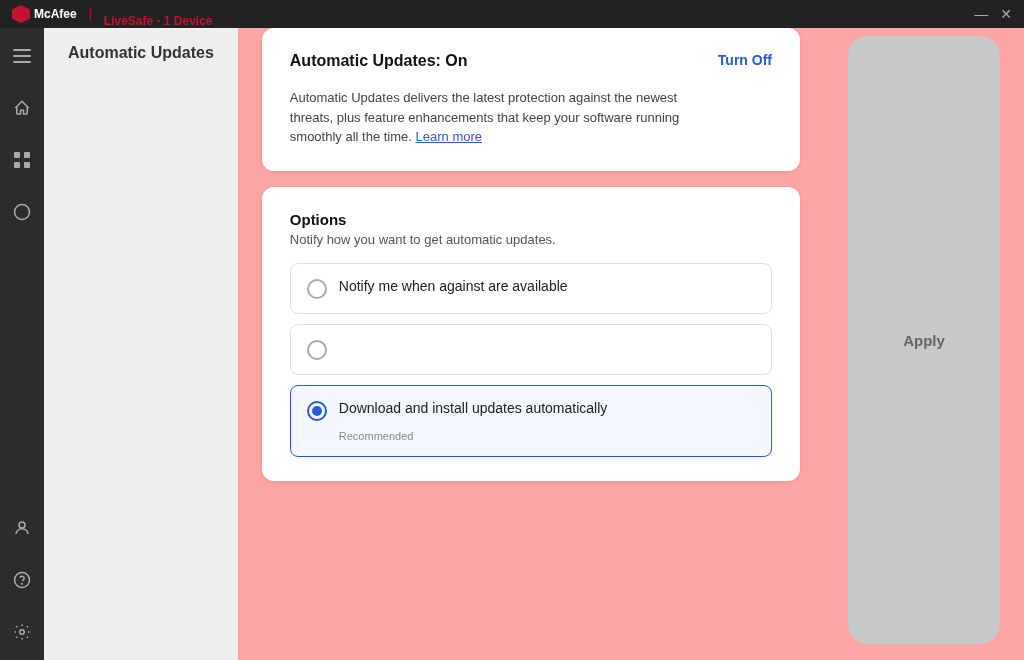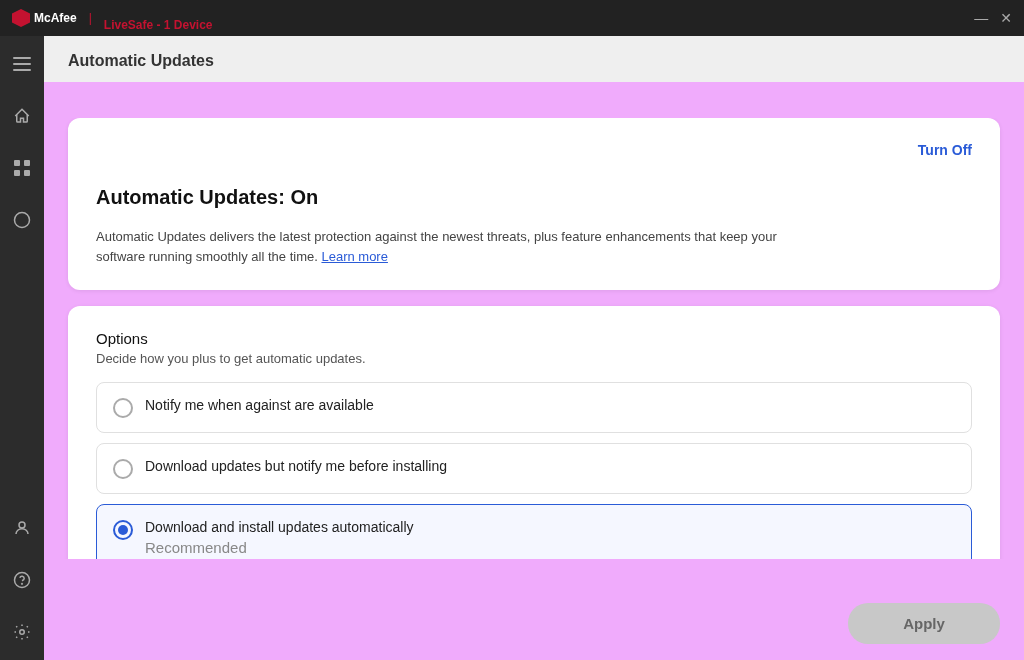--- a/index.html
+++ b/index.html
@@ -9,21 +9,21 @@
       width: 1024px;
       height: 660px;
       overflow: hidden;
       display: flex;
       flex-direction: column;
     }
 
     
     .title-bar {
       background: #222;
-      height: 36px;
+      height: 28px;
       display: flex;
       align-items: center;
       justify-content: space-between;
       padding: 0 12px;
       flex-shrink: 0;
     }
     .title-bar-left {
       display: flex;
       align-items: center;
       gap: 8px;
@@ -101,25 +101,24 @@
       margin-top: auto;
       display: flex;
       flex-direction: column;
       gap: 20px;
       align-items: center;
     }
 
     
     .content-area {
       flex: 1;
-      background: #f0abfc;
-      display: flex;
-      flex-direction: column;
+      background: #fca5a5;
+      display: flex;
+      flex-direction: row;
       overflow: hidden;
-      gap: 36px;
     }
 
     
     .page-header {
       padding: 16px 24px 12px 24px;
       background: #efefef;
     }
     .page-title {
       font-size: 16px;
       font-weight: 600;
@@ -145,25 +144,24 @@
     }
 
     
     .status-card {
       display: flex;
       justify-content: space-between;
       align-items: flex-start;
     }
     .status-card-left {}
     .status-heading {
-      font-size: 20px;
+      font-size: 16px;
       font-weight: 800;
       color: #111;
       margin-bottom: 12px;
-      margin-top: 44px;
     }
     .status-desc {
       font-size: 13px;
       color: #444;
       line-height: 1.5;
       max-width: 720px;
       margin-top: 18px;
     }
     .learn-more {
       color: #2a5bd7;
@@ -178,21 +176,21 @@
       background: none;
       border: none;
       cursor: pointer;
       white-space: nowrap;
       flex-shrink: 0;
     }
 
     
     .options-title {
       font-size: 15px;
-      font-weight: 400;
+      font-weight: 700;
       color: #111;
       margin-bottom: 4px;
     }
     .options-desc {
       font-size: 13px;
       color: #555;
       margin-bottom: 16px;
     }
 
     .radio-option {
@@ -234,23 +232,23 @@
       background: #2a5bd7;
     }
 
     .radio-label-wrap {}
     .radio-label {
       font-size: 14px;
       font-weight: 500;
       color: #222;
     }
     .radio-sublabel {
-      font-size: 15px;
+      font-size: 11px;
       color: #888;
-      margin-top: 4px;
+      margin-top: 14px;
     }
 
     
     .action-row {
       display: flex;
       justify-content: flex-end;
       padding: 8px 24px 16px 24px;
     }
     .apply-btn {
       background: #c8c8c8;
@@ -349,34 +347,31 @@
               <span>Automatic Updates delivers the latest protection against the newest threats, plus feature enhancements that keep your software running smoothly all the time.</span>
               <a class="learn-more">Learn more</a>
             </div>
           </div>
           <button class="turn-off-btn">Turn Off</button>
         </div>
       </div>
 
       <div class="card">
         <div class="options-title">Options</div>
-        <div class="options-desc">Decide how you plus to get automatic updates.</div>
+        <div class="options-desc">Notify how you want to get automatic updates.</div>
 
         <div class="radio-option">
           <div class="radio-circle"></div>
           <div class="radio-label-wrap">
             <div class="radio-label">Notify me when against are available</div>
           </div>
         </div>
 
         <div class="radio-option">
           <div class="radio-circle"></div>
-          <div class="radio-label-wrap">
-            <div class="radio-label">Download updates but notify me before installing</div>
-          </div>
         </div>
 
         <div class="radio-option selected">
           <div class="radio-circle checked"></div>
           <div class="radio-label-wrap">
             <div class="radio-label">Download and install updates automatically</div>
             <div class="radio-sublabel">Recommended</div>
           </div>
         </div>
 

